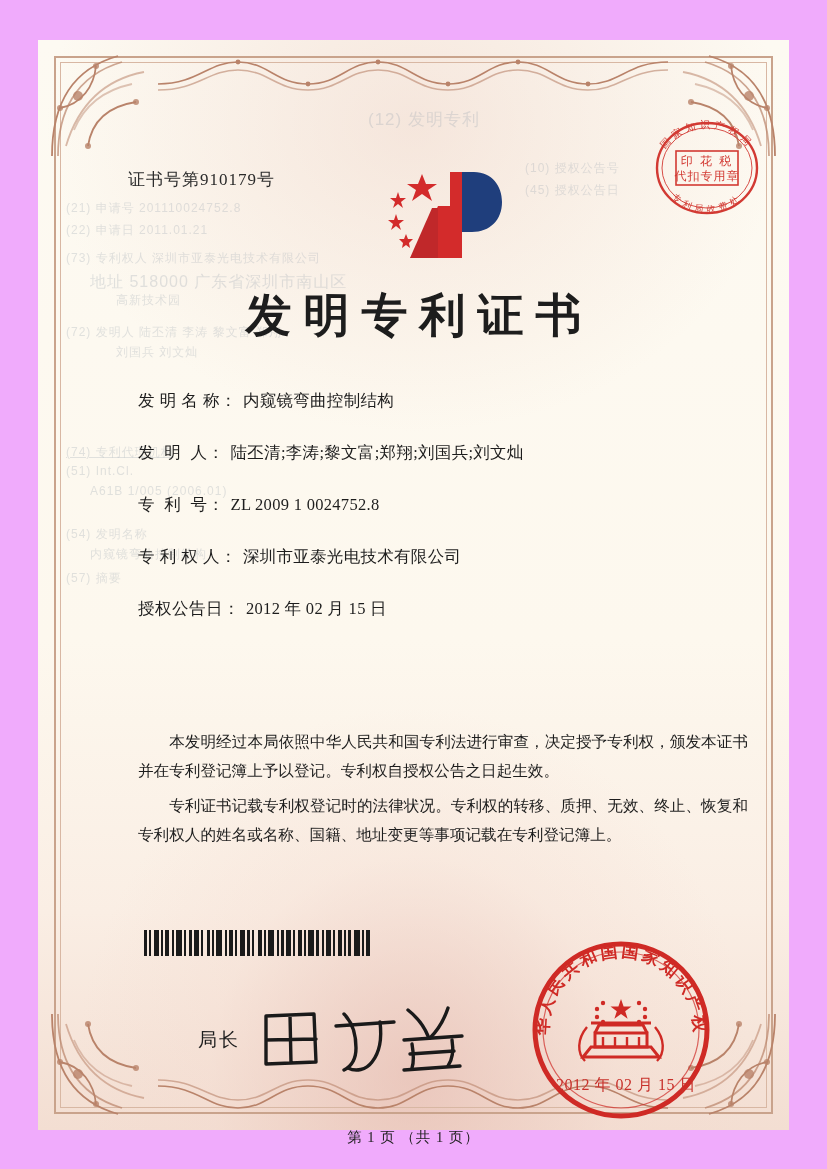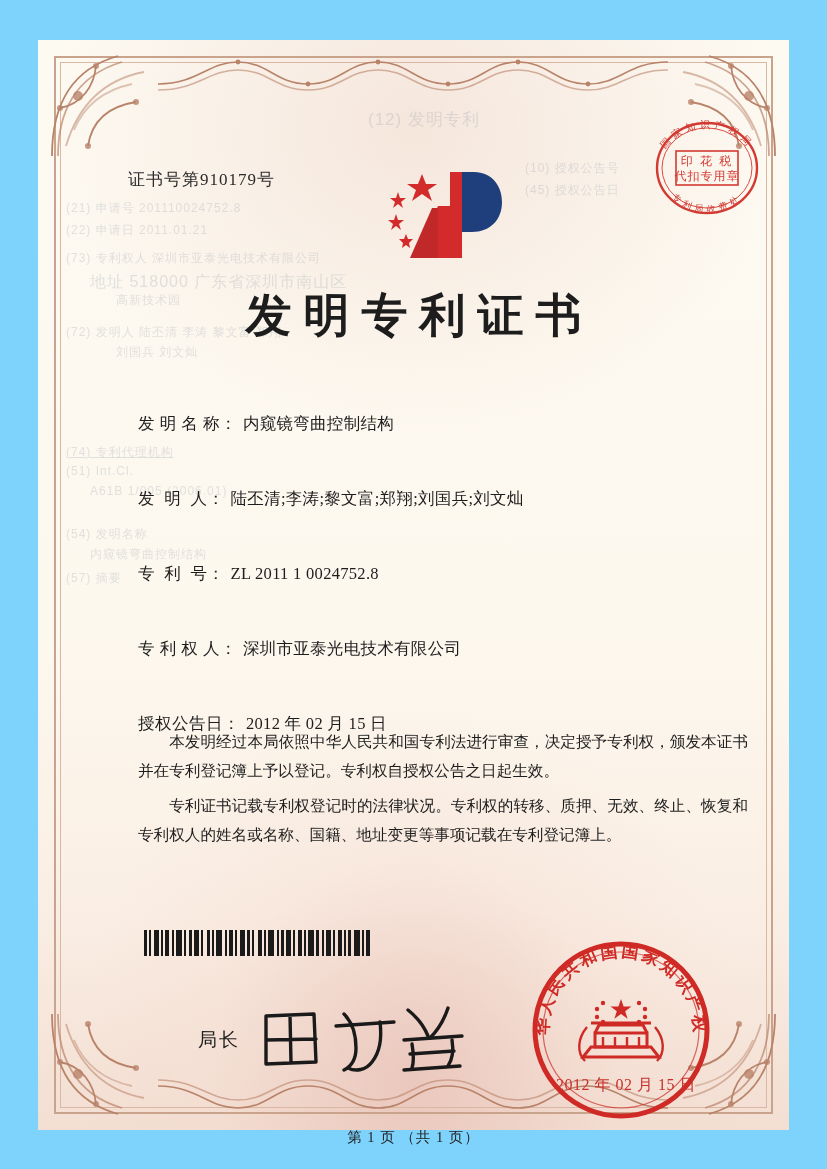--- a/index.html
+++ b/index.html
@@ -13,21 +13,21 @@
     font-family: "Liberation Serif", "DejaVu Serif", serif;
     position: relative;
     overflow: hidden;
   }
 
   .page {
     position: absolute;
     left: 0; top: 0;
     width: 827px;
     height: 1169px;
-    background: #7dd3fc;
+    background: #f0abfc;
   }
 
   
   .paper {
     position: absolute;
     left: 38px;
     top: 40px;
     width: 751px;
     height: 1090px;
     background:
@@ -120,21 +120,20 @@
   .field-row {
     display: flex;
     align-items: baseline;
     margin-bottom: 30px;
     font-size: 16.5px;
     color: #1d1d1d;
   }
   .field-label {
     white-space: pre;
     letter-spacing: 0.5px;
-    margin-top: 23px;
   }
   .field-value {
     margin-left: 6px;
     letter-spacing: 0.3px;
   }
 
   
   .body-text {
     position: absolute;
     left: 100px; top: 688px;
@@ -378,21 +377,21 @@
       <div class="field-row">
         <span class="field-label">发 明 名 称：</span>
         <span class="field-value">内窥镜弯曲控制结构</span>
       </div>
       <div class="field-row">
         <span class="field-label">发  明  人：</span>
         <span class="field-value">陆丕清;李涛;黎文富;郑翔;刘国兵;刘文灿</span>
       </div>
       <div class="field-row">
         <span class="field-label">专  利  号：</span>
-        <span class="field-value">ZL 2011 1 0024752.8</span>
+        <span class="field-value">ZL 2009 1 0024752.8</span>
       </div>
       <div class="field-row">
         <span class="field-label">专 利 权 人：</span>
         <span class="field-value">深圳市亚泰光电技术有限公司</span>
       </div>
       <div class="field-row">
         <span class="field-label">授权公告日：</span>
         <span class="field-value">2012 年 02 月 15 日</span>
       </div>
     </div>

